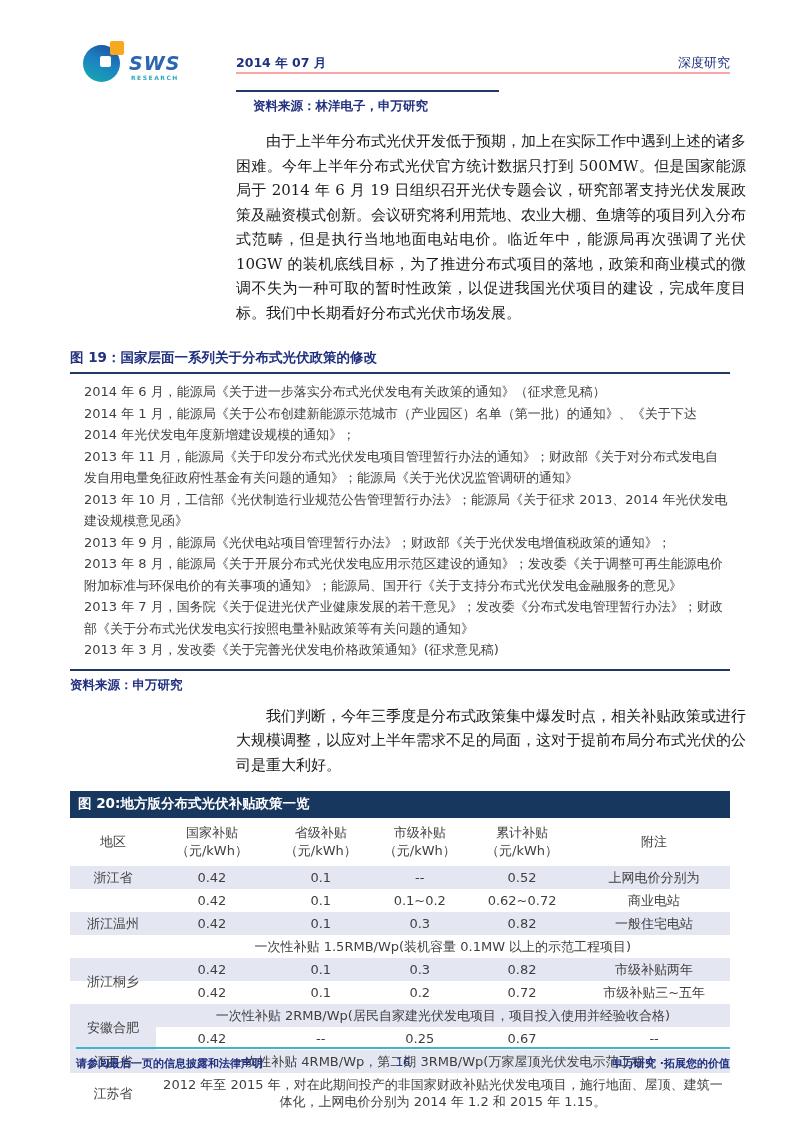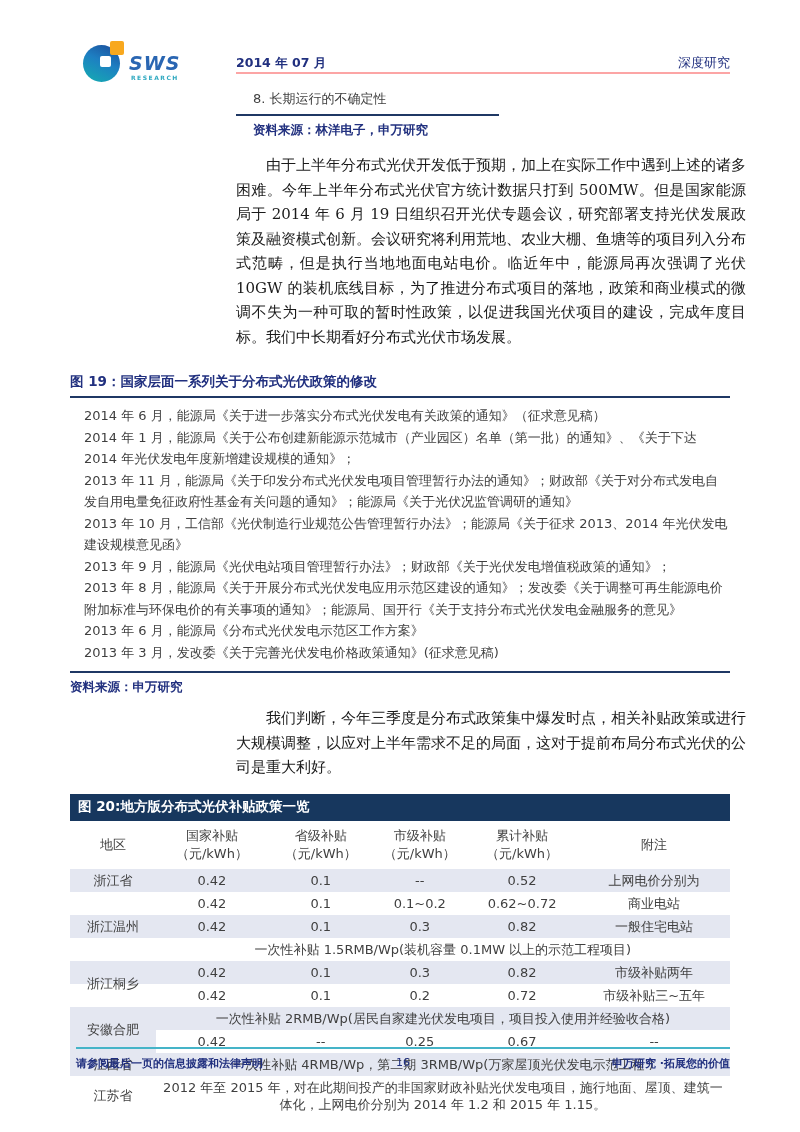--- a/index.html
+++ b/index.html
@@ -115,37 +115,36 @@
     <div class="logo-research">RESEARCH</div>
   </div>
 
   <div class="content">
     <div class="header-right">
       <span class="header-date">2014 年 07 月</span>
       <span class="header-doctype">深度研究</span>
     </div>
 
     <div class="section">
-      <div class="section-heading">8.  长期运行的不确定性</div>
       <div class="section-underline"></div>
       <div class="source-top">资料来源：林洋电子，申万研究</div>
     </div>
 
     <div class="para para1">由于上半年分布式光伏开发低于预期，加上在实际工作中遇到上述的诸多困难。今年上半年分布式光伏官方统计数据只打到 500MW。但是国家能源局于 2014 年 6 月 19 日组织召开光伏专题会议，研究部署支持光伏发展政策及融资模式创新。会议研究将利用荒地、农业大棚、鱼塘等的项目列入分布式范畴，但是执行当地地面电站电价。临近年中，能源局再次强调了光伏 10GW 的装机底线目标，为了推进分布式项目的落地，政策和商业模式的微调不失为一种可取的暂时性政策，以促进我国光伏项目的建设，完成年度目标。我们中长期看好分布式光伏市场发展。</div>
 
     <div class="fig19">
       <div class="fig19-title">图 19：国家层面一系列关于分布式光伏政策的修改</div>
       <div class="fig19-list">
         <div class="policy-item">2014 年 6 月，能源局《关于进一步落实分布式光伏发电有关政策的通知》（征求意见稿）</div>
         <div class="policy-item">2014 年 1 月，能源局《关于公布创建新能源示范城市（产业园区）名单（第一批）的通知》、《关于下达 2014 年光伏发电年度新增建设规模的通知》；</div>
         <div class="policy-item">2013 年 11 月，能源局《关于印发分布式光伏发电项目管理暂行办法的通知》；财政部《关于对分布式发电自发自用电量免征政府性基金有关问题的通知》；能源局《关于光伏况监管调研的通知》</div>
         <div class="policy-item">2013 年 10 月，工信部《光伏制造行业规范公告管理暂行办法》；能源局《关于征求 2013、2014 年光伏发电建设规模意见函》</div>
         <div class="policy-item">2013 年 9 月，能源局《光伏电站项目管理暂行办法》；财政部《关于光伏发电增值税政策的通知》；</div>
         <div class="policy-item">2013 年 8 月，能源局《关于开展分布式光伏发电应用示范区建设的通知》；发改委《关于调整可再生能源电价附加标准与环保电价的有关事项的通知》；能源局、国开行《关于支持分布式光伏发电金融服务的意见》</div>
-        <div class="policy-item">2013 年 6 月，能源局《分布式光伏发电示范区工作方案》</div>
+        <div class="policy-item">2013 年 7 月，国务院《关于促进光伏产业健康发展的若干意见》；发改委《分布式发电管理暂行办法》；财政部《关于分布式光伏发电实行按照电量补贴政策等有关问题的通知》</div>
         <div class="policy-item">2013 年 3 月，发改委《关于完善光伏发电价格政策通知》(征求意见稿)</div>
       </div>
       <div class="source-mid">资料来源：申万研究</div>
     </div>
 
     <div class="para para2">我们判断，今年三季度是分布式政策集中爆发时点，相关补贴政策或进行大规模调整，以应对上半年需求不足的局面，这对于提前布局分布式光伏的公司是重大利好。</div>
 
     <div class="fig20">
       <div class="fig20-bar">图 20:地方版分布式光伏补贴政策一览</div>
       <table class="subsidy">

